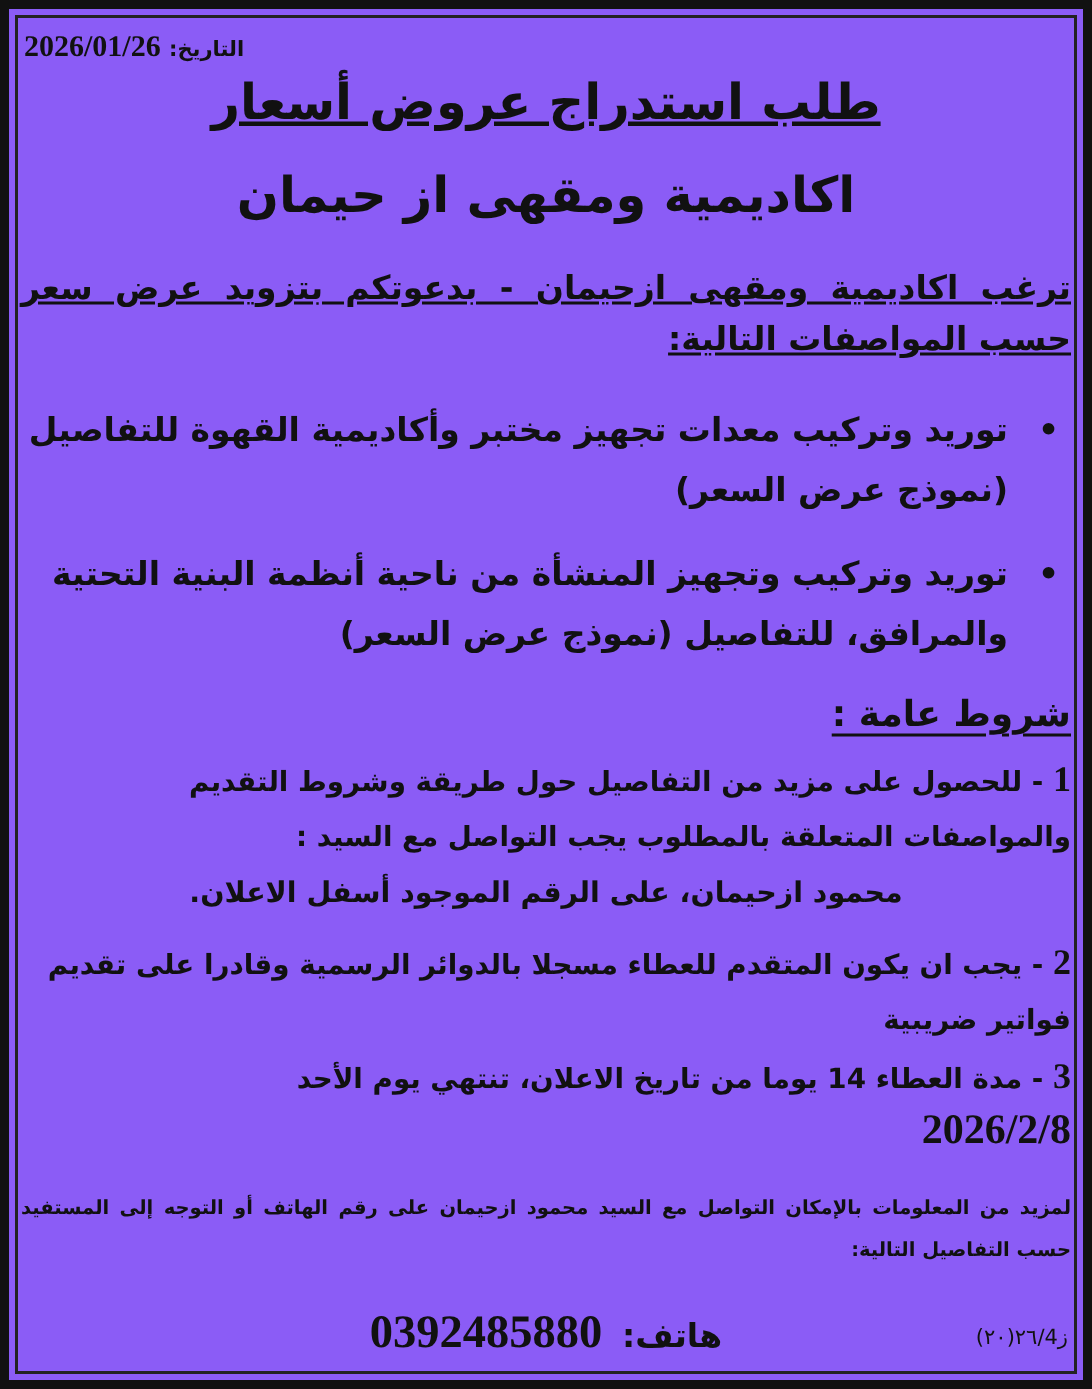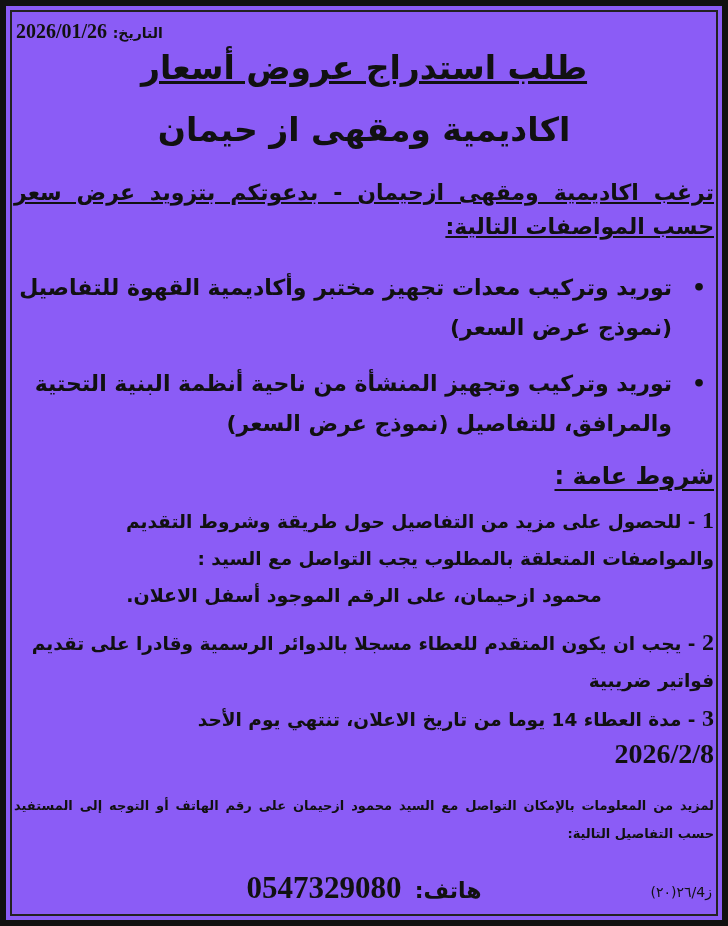--- a/index.html
+++ b/index.html
@@ -147,18 +147,18 @@
     <div class="term t3">
       <span class="num">3</span>
       <span>- مدة العطاء 14 يوما من تاريخ الاعلان، تنتهي يوم الأحد</span>
     </div>
     <div class="t3-date">2026/2/8</div>
 
     <div class="para outro">لمزيد من المعلومات بالإمكان التواصل مع السيد محمود ازحيمان على رقم الهاتف أو التوجه إلى المستفيد حسب التفاصيل التالية:</div>
 
     <div class="phone-row">
       <span class="phone-label">هاتف:</span>
-      <span class="phone-value">0547329080</span>
+      <span class="phone-value">0392485880</span>
     </div>
 
     <div class="ref-code">ز٢٦/4(٢٠)</div>
   </div>
 </div>
 
 </body></html>

